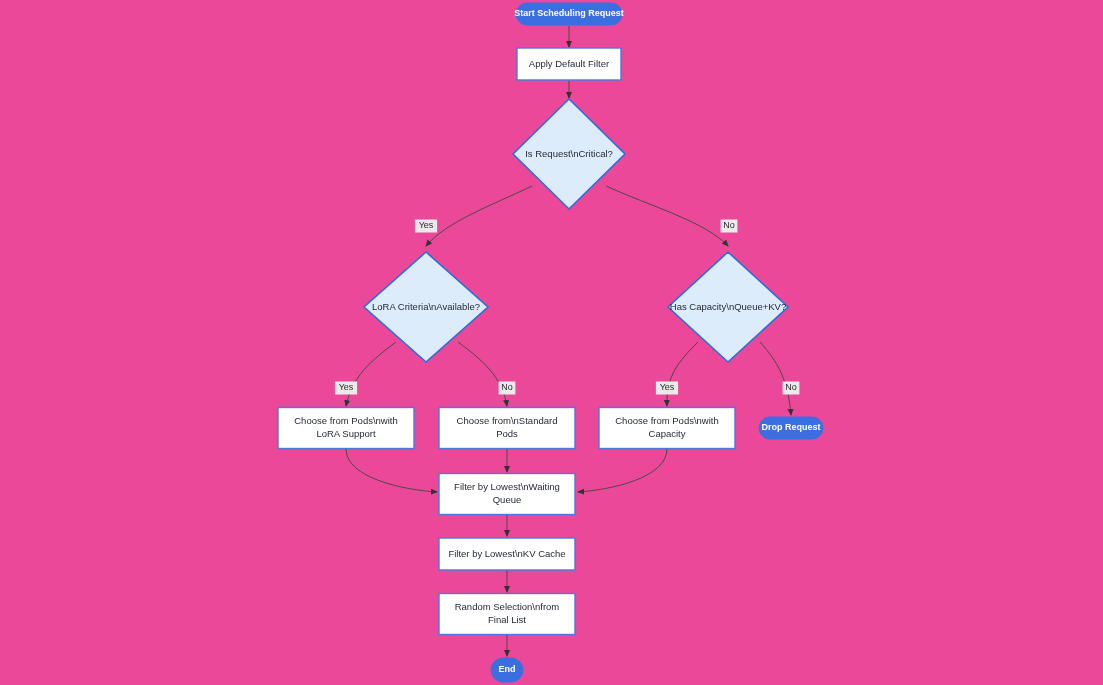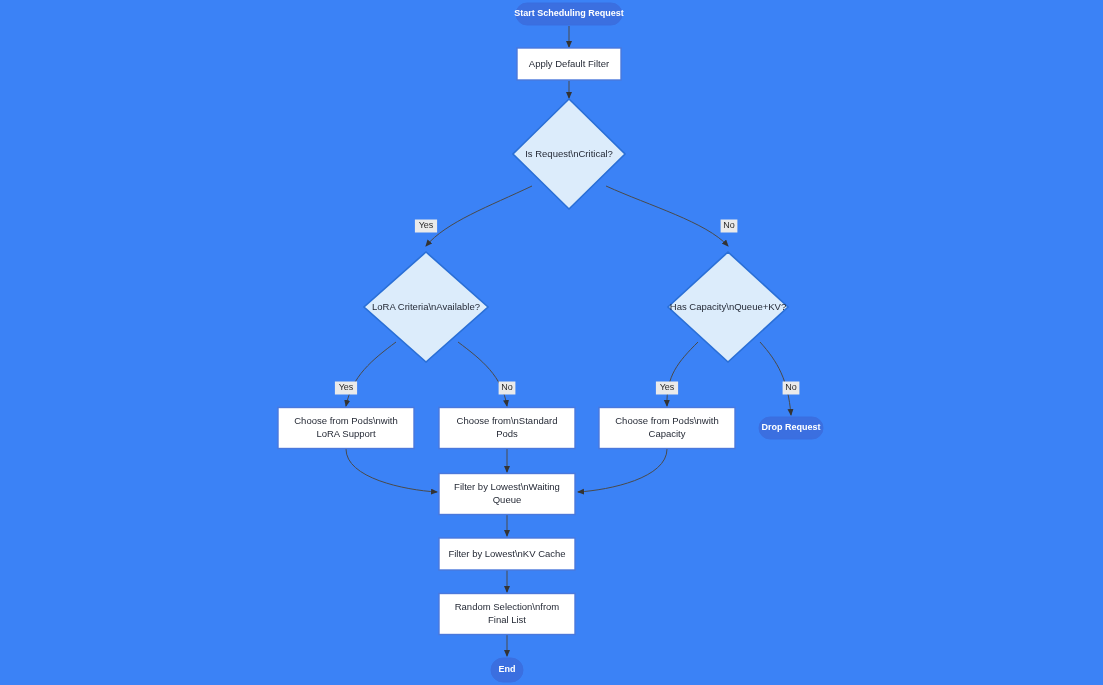--- a/index.html
+++ b/index.html
@@ -10,21 +10,21 @@
   body {
     width: 1103px;
     height: 685px;
     font-family: "Liberation Sans", sans-serif;
     overflow: hidden;
   }
   #flowchart-canvas {
     position: relative;
     width: 1103px;
     height: 685px;
-    background: #3b82f6;
+    background: #ec4899;
   }
   svg.diagram {
     position: absolute;
     left: 0;
     top: 0;
     width: 1103px;
     height: 685px;
     display: block;
   }
   .node-label {

